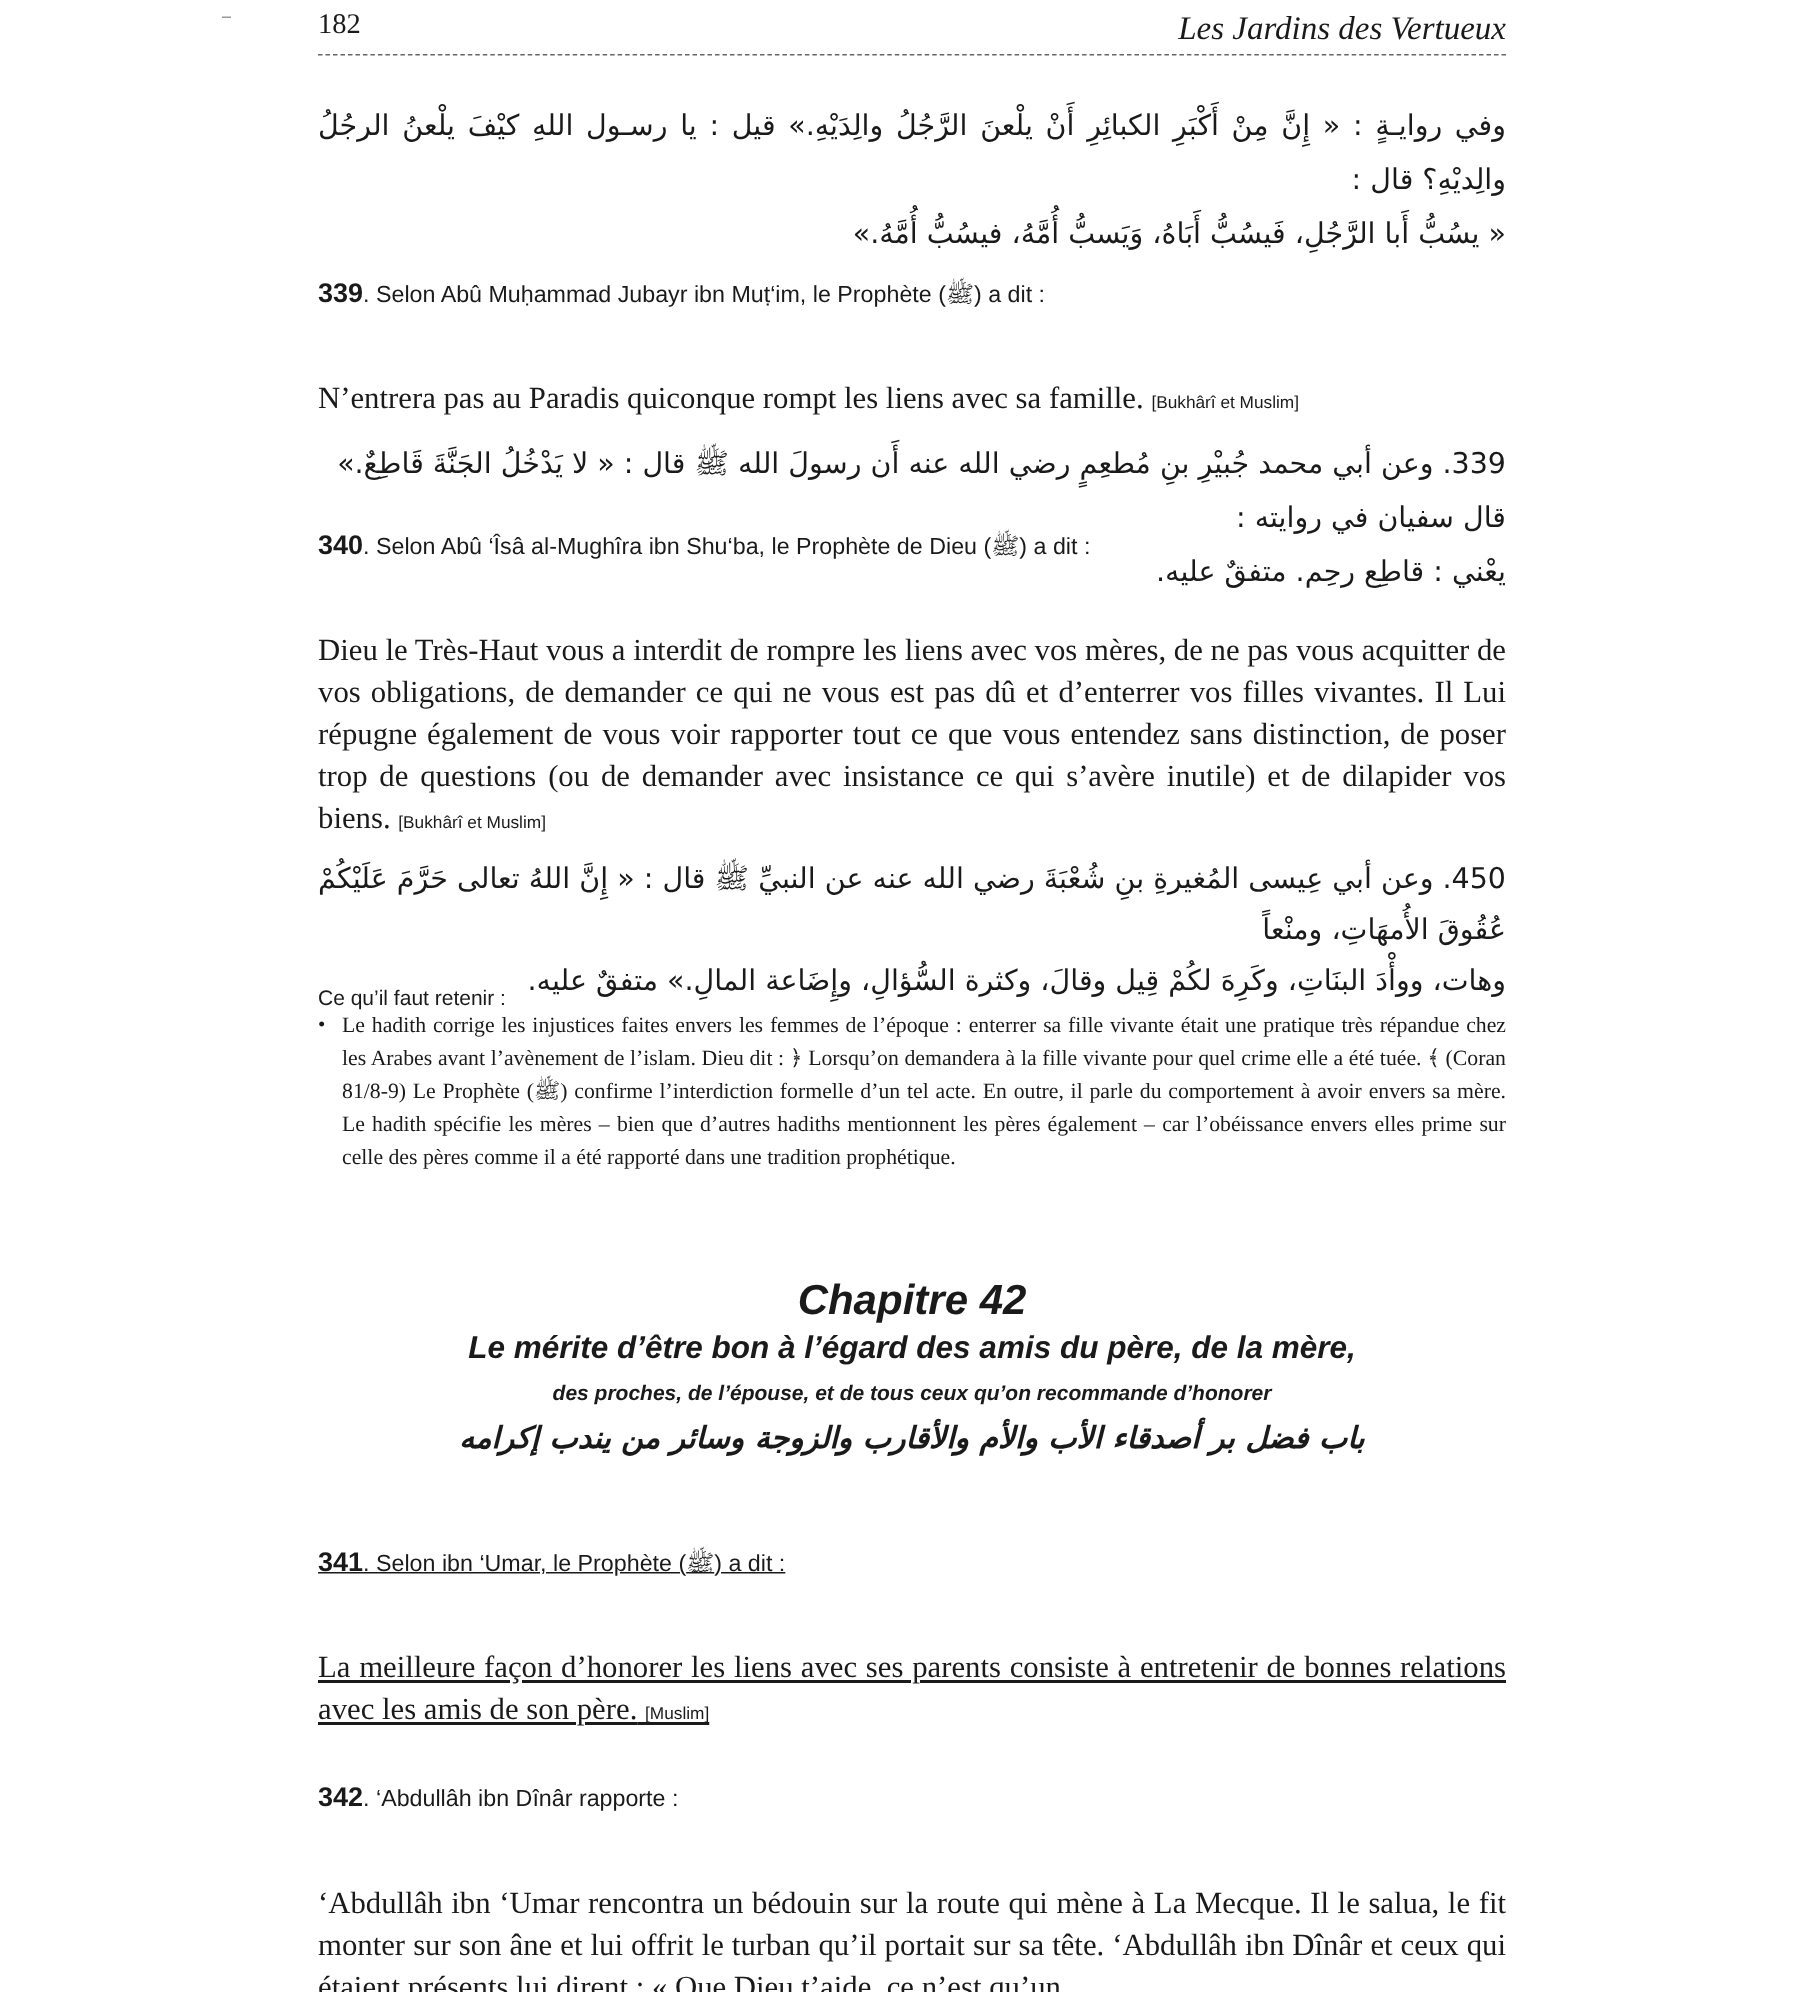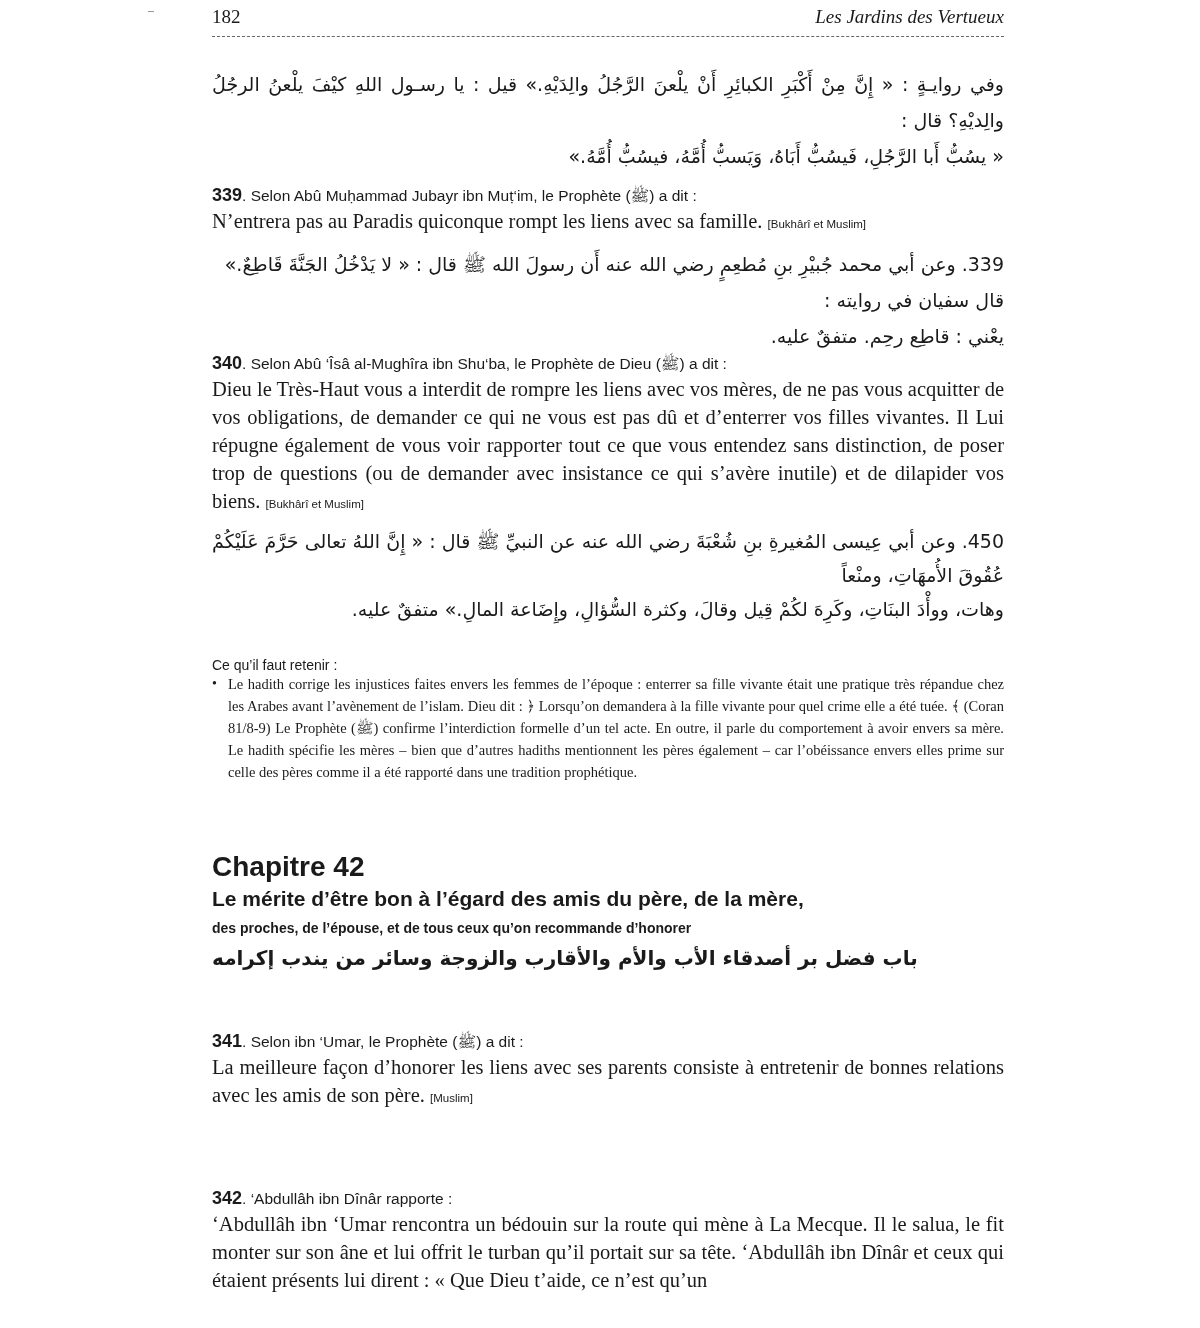--- a/index.html
+++ b/index.html
@@ -4,35 +4,35 @@
   <style>
     html, body { margin: 0; padding: 0; background: #ffffff; }
     body { width: 1200px; height: 1328px; position: relative; overflow: hidden; color: #1a1a1a; }
     .page { position: absolute; left: 212px; top: 0; width: 792px; }
     .serif { font-family: "Liberation Serif", "DejaVu Serif", serif; }
     .sans { font-family: "Liberation Sans", "DejaVu Sans", sans-serif; margin-top: 12px; }
     .corner-mark { position: absolute; left: 148px; top: 11px; width: 6px; height: 1px; background: #999; }
 
     .running-head { position: absolute; left: 0; top: 6px; width: 792px; height: 26px; }
     .page-number { position: absolute; left: 0; top: 0; font-size: 19px; }
-    .running-title { position: absolute; right: 0; top: 0; font-size: 19px; font-style: italic; }
+    .running-title { position: absolute; right: 0; top: 0; font-size: 22px; font-style: italic; }
     .head-rule { position: absolute; left: 0; top: 36px; width: 792px; height: 0; border-top: 1.5px dashed #666; }
 
     .arabic { direction: rtl; text-align: right; font-family: "DejaVu Sans", sans-serif; font-size: 19px; line-height: 36px; }
     .arabic.justify { text-align: justify; text-align-last: right; }
 
     .hadith-header { font-size: 15.5px; line-height: 22px; }
     .hadith-num { font-weight: bold; font-size: 18px; }
-    .body-text { font-size: 20.5px; line-height: 28px; text-align: justify; }
+    .body-text { font-size: 20.5px; line-height: 28px; text-align: justify; margin-top: 44px; }
     .source { font-family: "Liberation Sans", "DejaVu Sans", sans-serif; font-size: 11.5px; }
     .note-title { font-size: 14px; }
     .note-text { font-size: 14.5px; line-height: 22px; text-align: justify; position: relative; padding-left: 16px; }
     .bullet { position: absolute; left: 0; top: 0; font-size: 14px; }
 
-    .chapter { text-align: left; font-weight: bold; }
+    .chapter { text-align: center; font-weight: bold; font-style: italic; }
     .chapter-num { font-size: 28px; line-height: 34px; }
     .chapter-title-1 { font-size: 21px; line-height: 30px; }
     .chapter-title-2 { font-size: 14px; line-height: 28px; }
     .chapter-ar { direction: rtl; font-family: "DejaVu Sans", sans-serif; font-size: 20px; line-height: 32px; font-weight: bold; }
 
     .block { position: absolute; left: 0; width: 792px; }
   </style>
 </head>
 <body>
 
@@ -87,21 +87,21 @@
     </div>
   </div>
 
   <div class="block chapter sans" style="top:838px;">
     <div class="chapter-num">Chapitre 42</div>
     <div class="chapter-title-1">Le mérite d’être bon à l’égard des amis du père, de la mère,</div>
     <div class="chapter-title-2">des proches, de l’épouse, et de tous ceux qu’on recommande d’honorer</div>
     <div class="chapter-ar">باب فضل بر أصدقاء الأب والأم والأقارب والزوجة وسائر من يندب إكرامه</div>
   </div>
 
-  <div class="block" style="top:1018px;">
+  <div class="block" style="top:1018px;text-decoration:underline;">
     <div class="hadith-header sans">
       <span class="hadith-num">341</span><span>. Selon ibn ‘Umar, le Prophète (ﷺ) a dit :</span>
     </div>
     <div class="body-text serif">
       <span>La meilleure façon d’honorer les liens avec ses parents consiste à entretenir de bonnes relations avec les amis de son père.</span>
       <span class="source">[Muslim]</span>
     </div>
   </div>
 
   <div class="block" style="top:1175px;">

